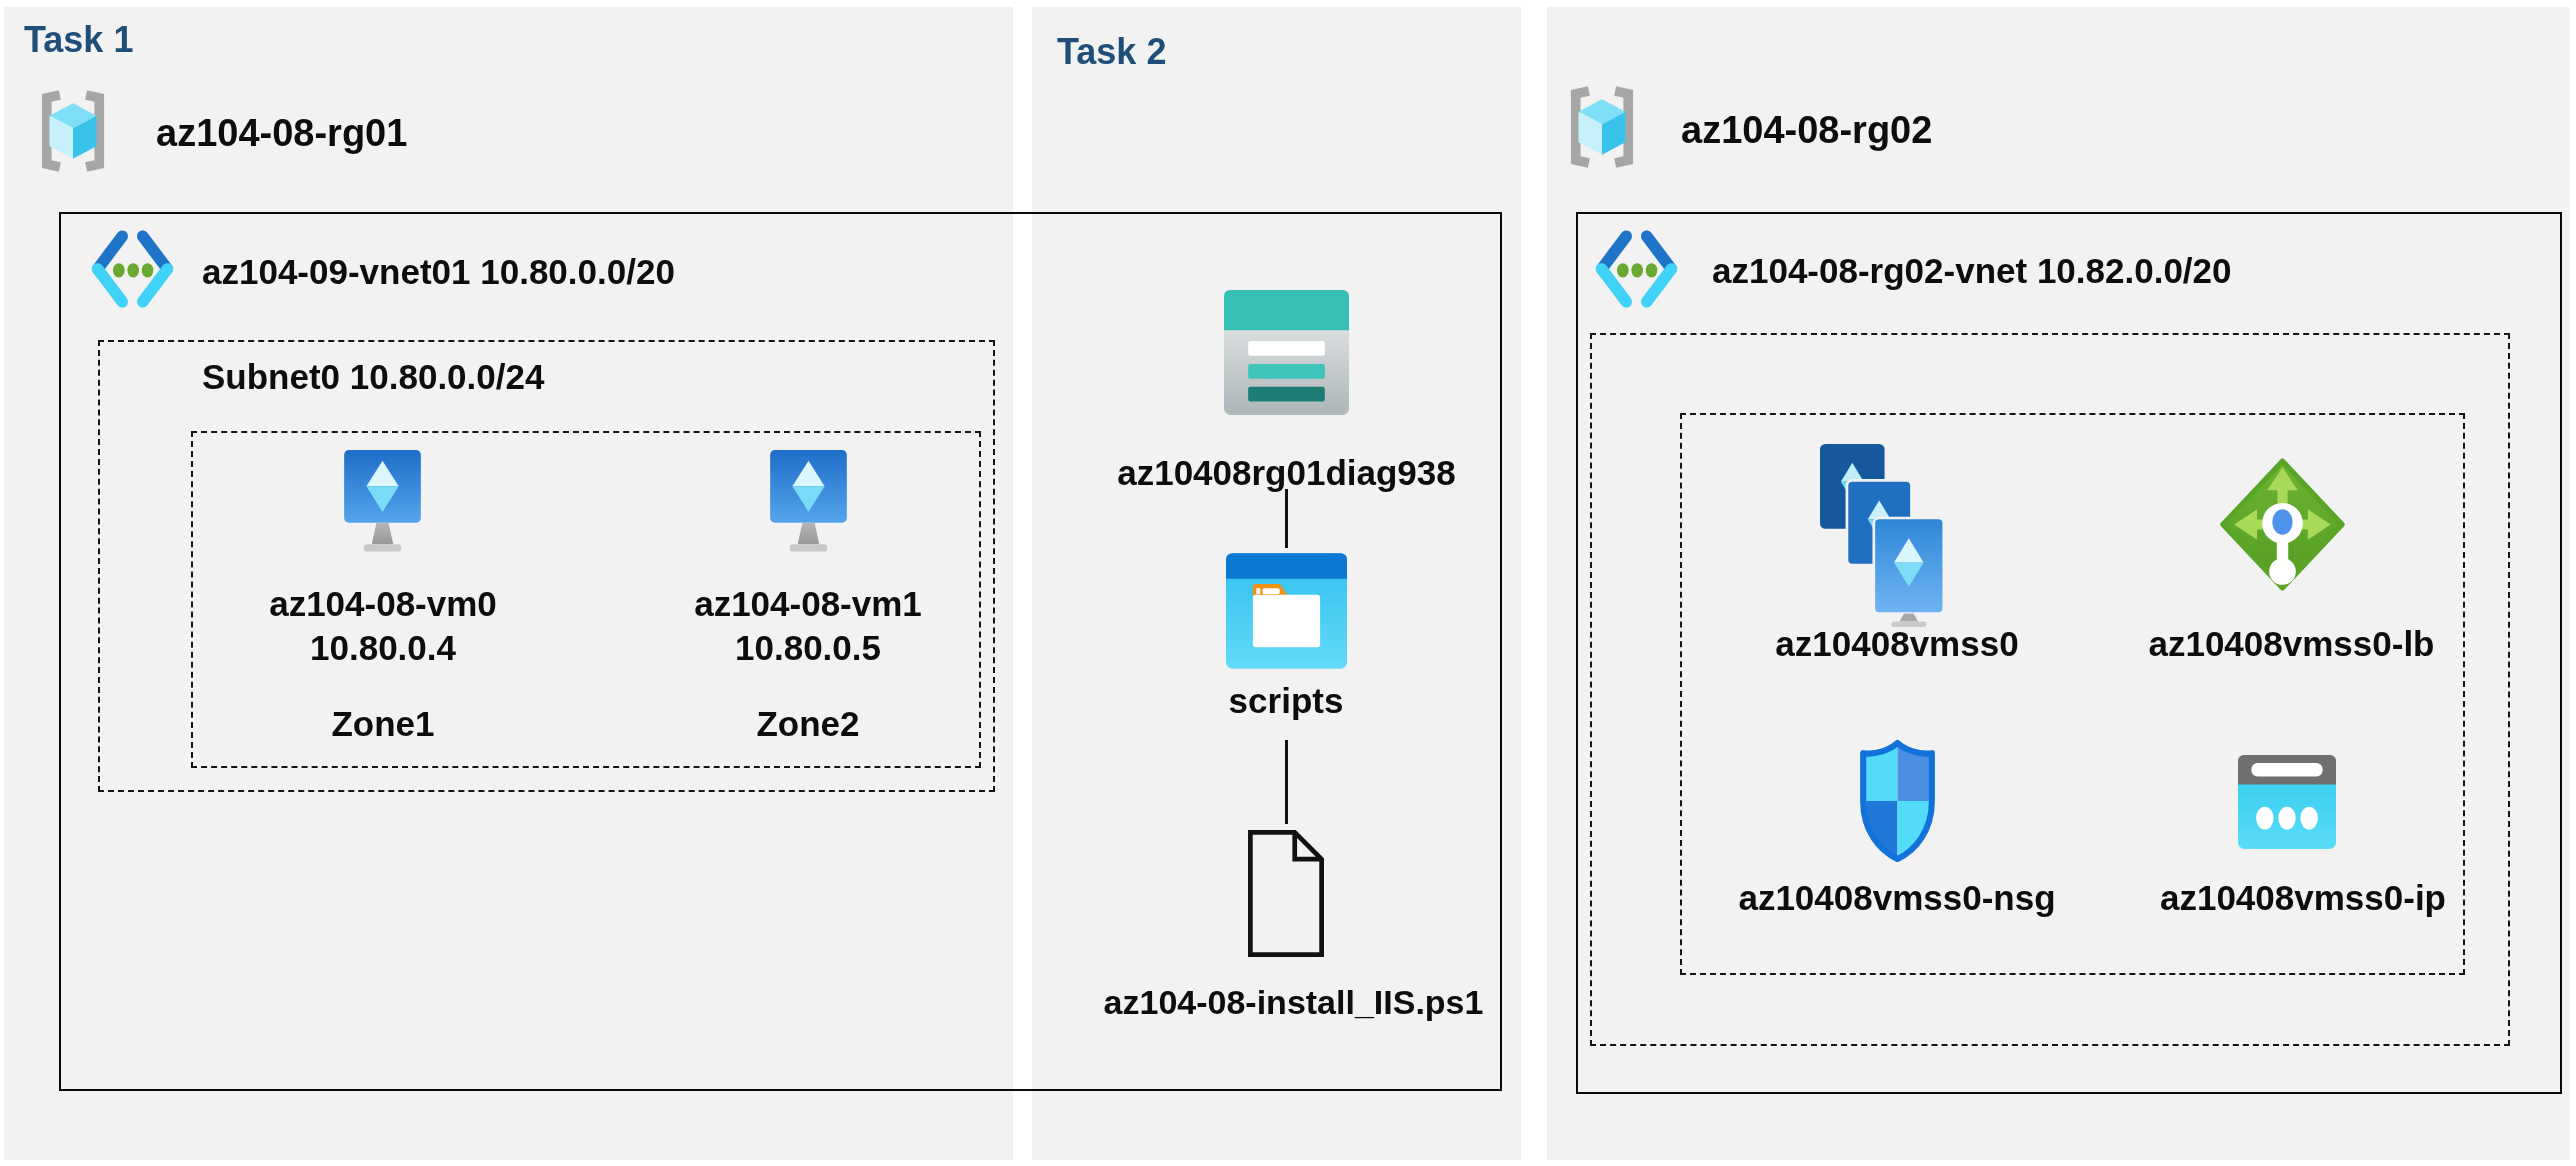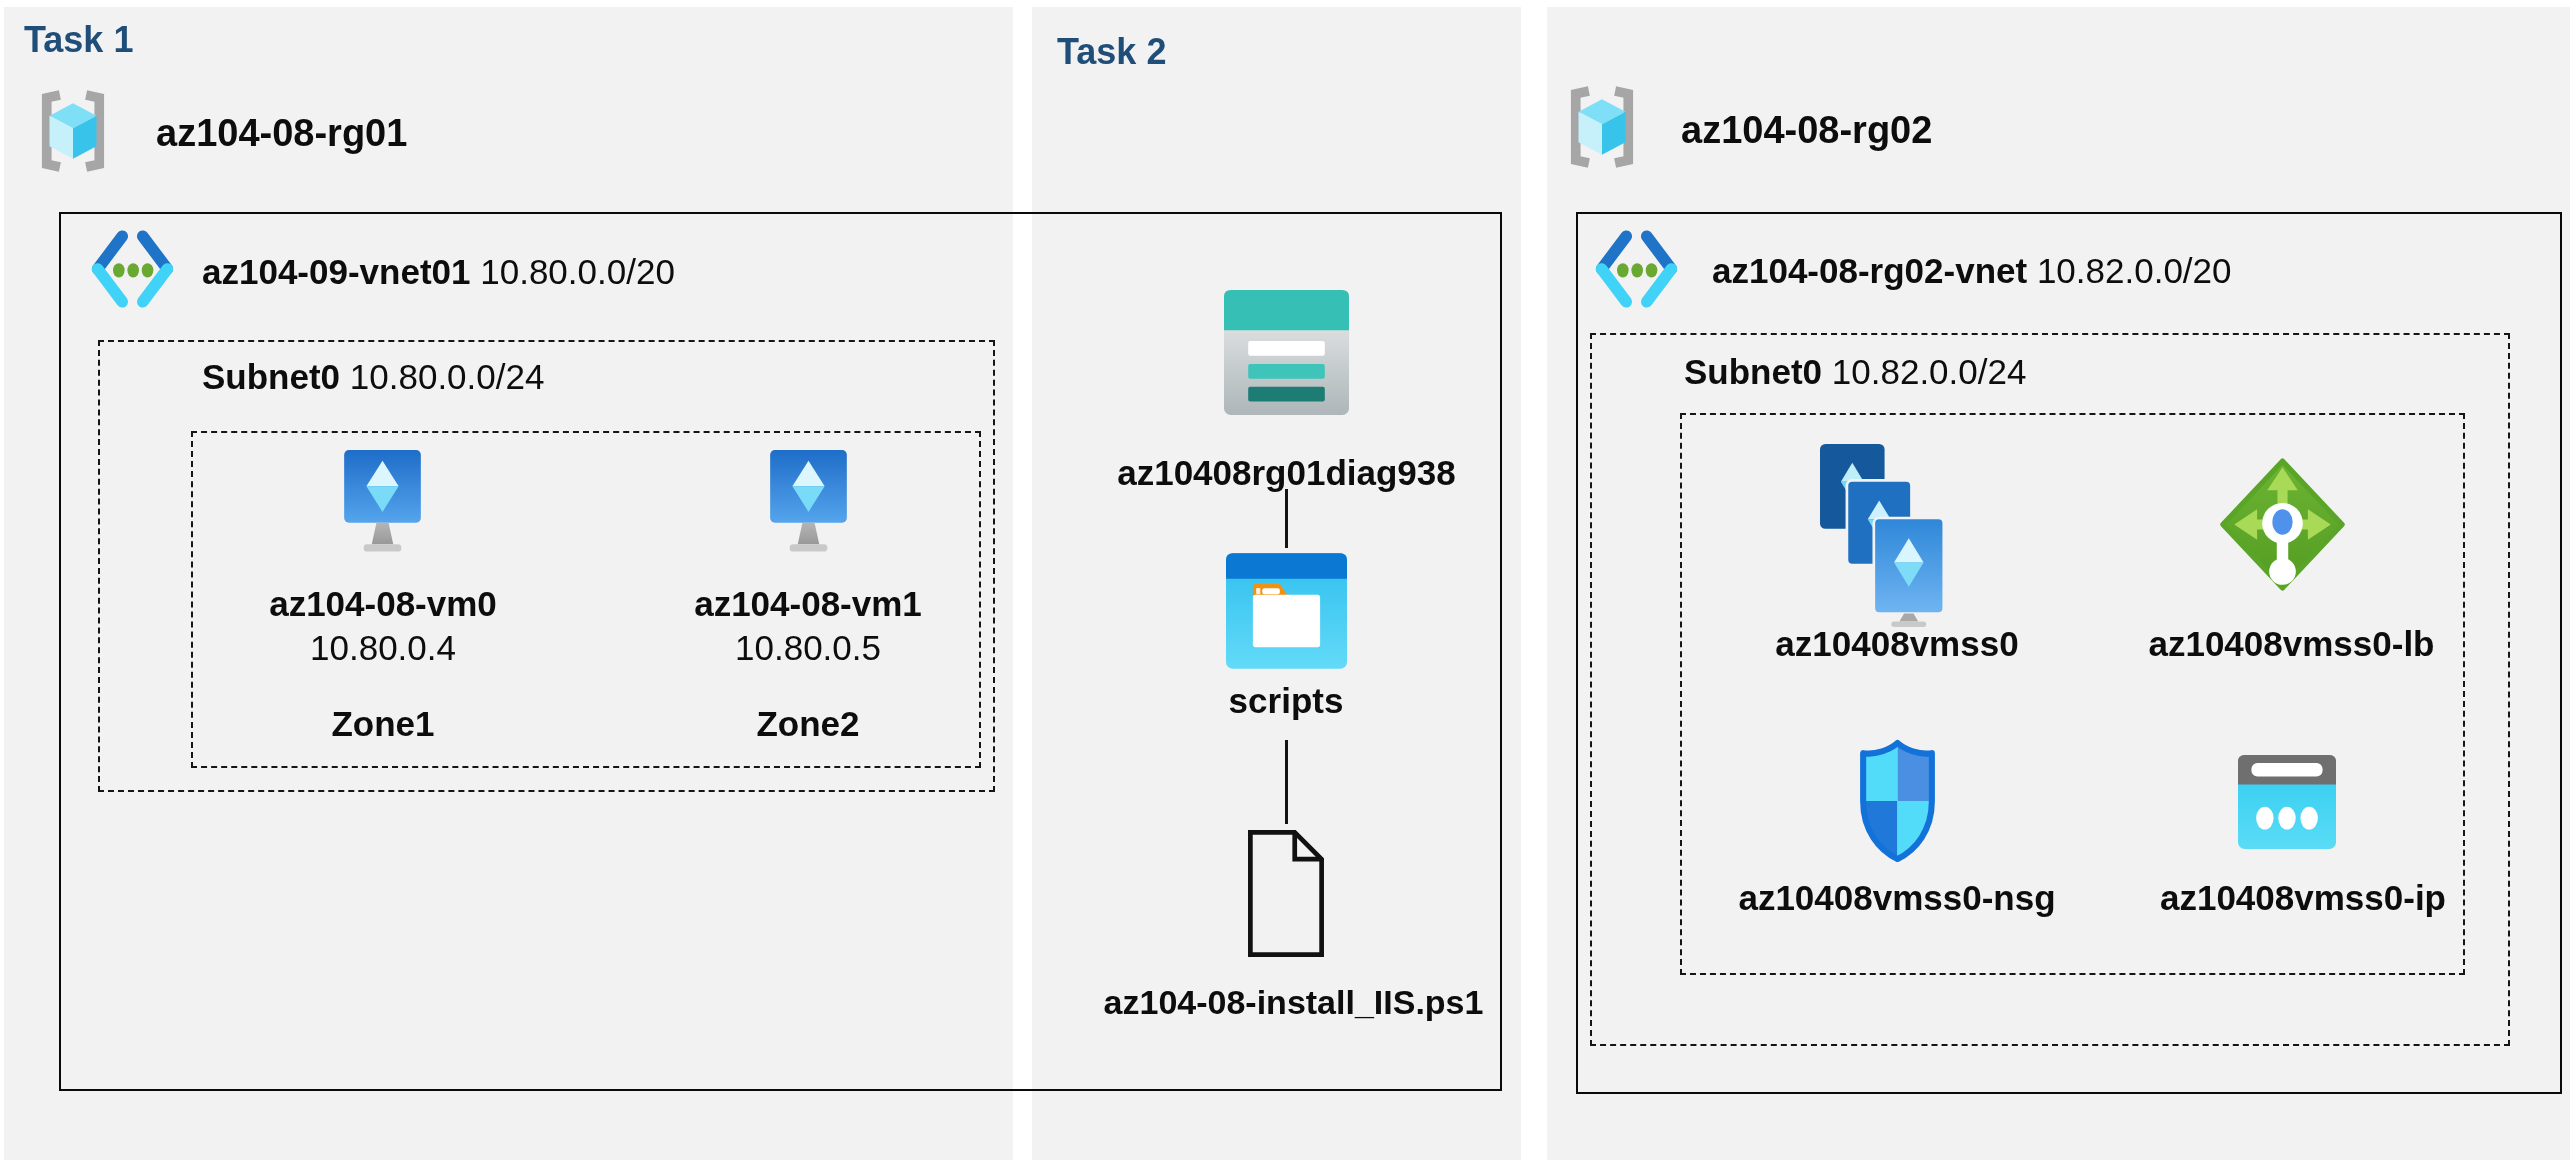--- a/index.html
+++ b/index.html
@@ -5,21 +5,21 @@
   html,body{margin:0;padding:0;background:#ffffff;}
   #canvas{position:relative;width:2576px;height:1166px;background:#ffffff;overflow:hidden;
           font-family:"Liberation Sans",sans-serif;}
   .panel{position:absolute;top:6.7px;height:1153px;background:#f2f2f2;}
   .title{position:absolute;font-weight:700;font-size:36px;color:#1F4E79;white-space:nowrap;}
   .box-solid{position:absolute;border:2.7px solid #0a0a0a;}
   .box-dashed{position:absolute;border:2px dashed #151515;}
   .icon{position:absolute;}
   .lbl{position:absolute;font-weight:700;font-size:35px;color:#0d0d0d;white-space:nowrap;}
   .clabel{position:absolute;font-weight:700;font-size:35px;color:#0d0d0d;text-align:center;white-space:nowrap;}
-  .reg{font-weight:400;}
+  .reg{font-weight:700;}
   .connector{position:absolute;width:2.7px;background:#141414;}
 </style>
 </head>
 <body>
 
 <div id="canvas">
 
   <div class="panel" style="left:4px;width:1009px;"></div>
   <div class="panel" style="left:1032px;width:489px;"></div>
   <div class="panel" style="left:1547px;width:1023px;"></div>
@@ -162,24 +162,20 @@
     <ellipse cx="45" cy="62" rx="8.5" ry="10.5" fill="#69a831"></ellipse>
     <ellipse cx="66" cy="62" rx="8.5" ry="10.5" fill="#69a831"></ellipse>
     <ellipse cx="87" cy="62" rx="8.5" ry="10.5" fill="#69a831"></ellipse>
   </svg>
   <div class="lbl" style="left:1712px;top:251px;">
     <span>az104-08-rg02-vnet</span>
     <span class="reg">10.82.0.0/20</span>
   </div>
 
   <div class="box-dashed" style="left:1590px;top:333px;width:916px;height:709px;"></div>
-  <div class="lbl" style="left:1684px;top:352px;">
-    <span>Subnet0</span>
-    <span class="reg">10.82.0.0/24</span>
-  </div>
 
   <div class="box-dashed" style="left:1680px;top:413px;width:781px;height:558px;"></div>
 
   <svg class="icon" style="left:1820px;top:444px;" width="148" height="183" viewBox="0 0 220 272">
     <defs>
       <linearGradient id="vmssf" x1="0" y1="0" x2="0" y2="1">
         <stop offset="0" stop-color="#2f86d8"></stop>
           <stop offset="1" stop-color="#6fb5f2"></stop>
       </linearGradient>
     </defs>

